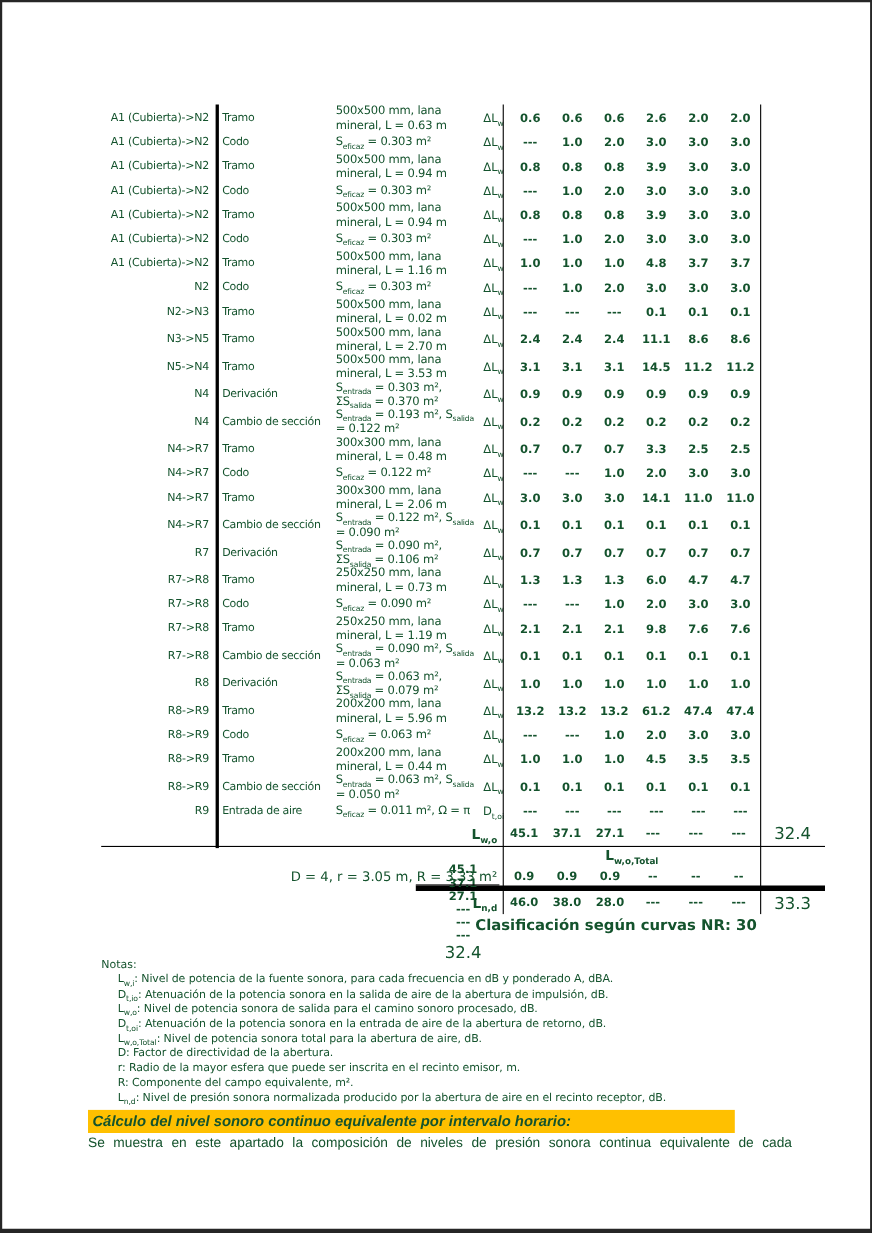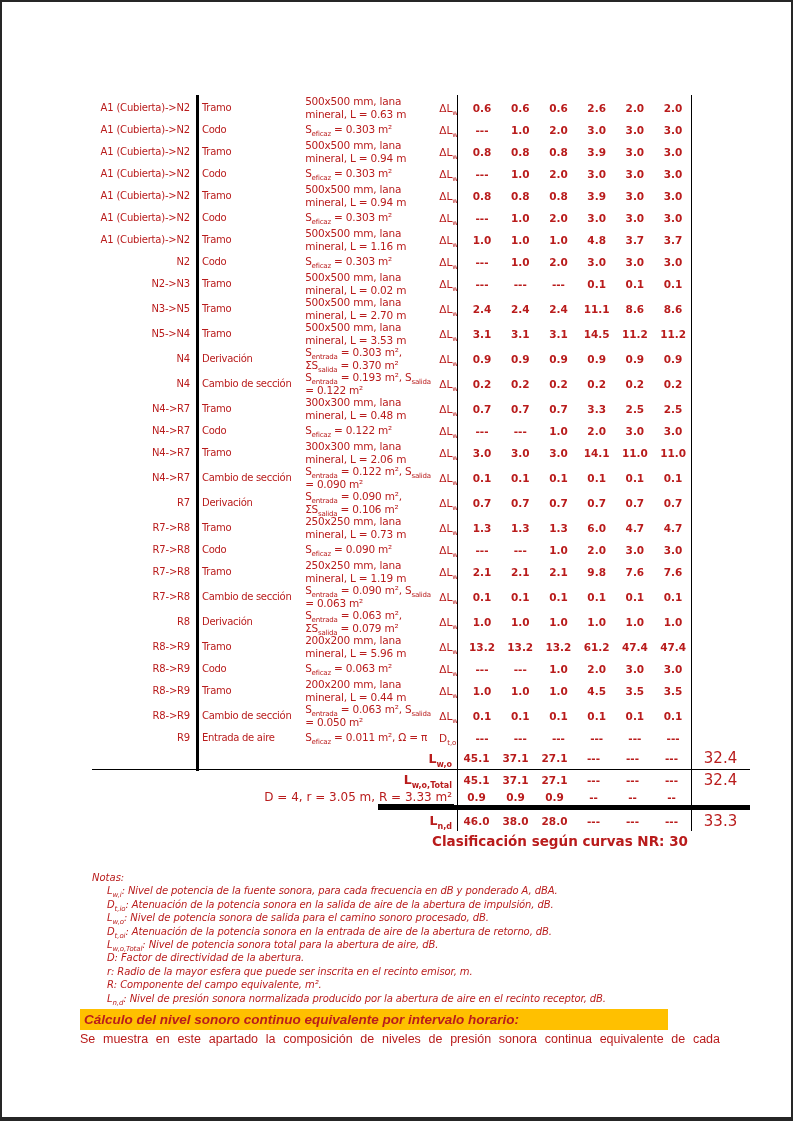--- a/index.html
+++ b/index.html
@@ -1,20 +1,20 @@
 <!DOCTYPE html>
 <html><head>
 <meta charset="utf-8">
 <style>
   html,body{margin:0;padding:0;background:#fff;}
   .page{
     position:relative;width:793px;height:1121px;background:#fff;
     border-left:2px solid #262626;border-right:2px solid #262626;
     border-top:2px solid #262626;border-bottom:4px solid #262626;
-    box-sizing:border-box;color:#b91c1c;
+    box-sizing:border-box;color:#14532d;
     font-family:"DejaVu Sans",sans-serif;overflow:hidden;
   }
   
   #tablecol{position:absolute;left:90px;top:93px;width:658px;}
   .row{display:flex;align-items:center;min-height:19px;}
   .c-node{width:103px;text-align:right;font-size:10px;letter-spacing:-0.2px;white-space:nowrap;box-sizing:border-box;padding-right:3px;}
   .c-type{width:92px;margin-left:9px;font-size:10px;letter-spacing:-0.3px;white-space:nowrap;}
   .c-desc{width:132px;font-size:10.5px;line-height:12.5px;letter-spacing:-0.2px;margin-left:13px;}
   .c-sym{width:29px;text-align:center;font-size:10.5px;white-space:nowrap;}
   .c-val{width:39px;text-align:center;font-size:10.5px;font-weight:bold;white-space:nowrap;}
@@ -24,28 +24,28 @@
   .vline{position:absolute;top:0;background:#000;}
   #vl-node{left:104px;width:3px;}
   #vl-sym{left:365px;width:1px;}
   #vl-right{left:599px;width:1px;}
   
   .srow{display:flex;align-items:center;position:relative;}
   .s-label{width:365px;text-align:right;box-sizing:border-box;padding-right:5px;font-size:12px;white-space:nowrap;}
   .s-label.bold{font-size:12.5px;font-weight:bold;}
   .s-label.bold sub{font-size:8px;font-weight:bold;}
   #sr0{height:22px;border-bottom:1px solid #000;justify-content:space-between;}
-  #sr1{height:19px;}
+  #sr1{height:19px;flex-direction:column;}
   #sr2{height:16px;}
   #sr3{height:21px;}
   .d-underline{position:absolute;left:286px;bottom:0;width:76px;height:1px;background:#000;}
   .heavy-bar{height:5px;margin-left:286px;width:372px;background:#000;}
   .classification{margin-left:286px;width:364px;text-align:center;font-size:13.5px;font-weight:bold;margin-top:2px;white-space:nowrap;}
   
-  .notes{position:absolute;left:90px;top:869px;width:660px;font-style:italic;font-size:10px;line-height:13.4px;}
+  .notes{position:absolute;left:90px;top:869px;width:660px;font-size:10px;line-height:13.4px;}
   .notes-title{margin-bottom:0;}
   .note-item{padding-left:15px;white-space:nowrap;letter-spacing:-0.1px;}
   
   .section-heading{
     position:absolute;left:78px;top:1007px;width:588px;box-sizing:border-box;
     padding:3px 0 3px 4px;font-family:"Liberation Sans",sans-serif;
     font-size:13.5px;font-weight:bold;white-space:nowrap;font-style:italic;
   }
   .section-body{
     position:absolute;left:78px;top:1030px;width:640px;

